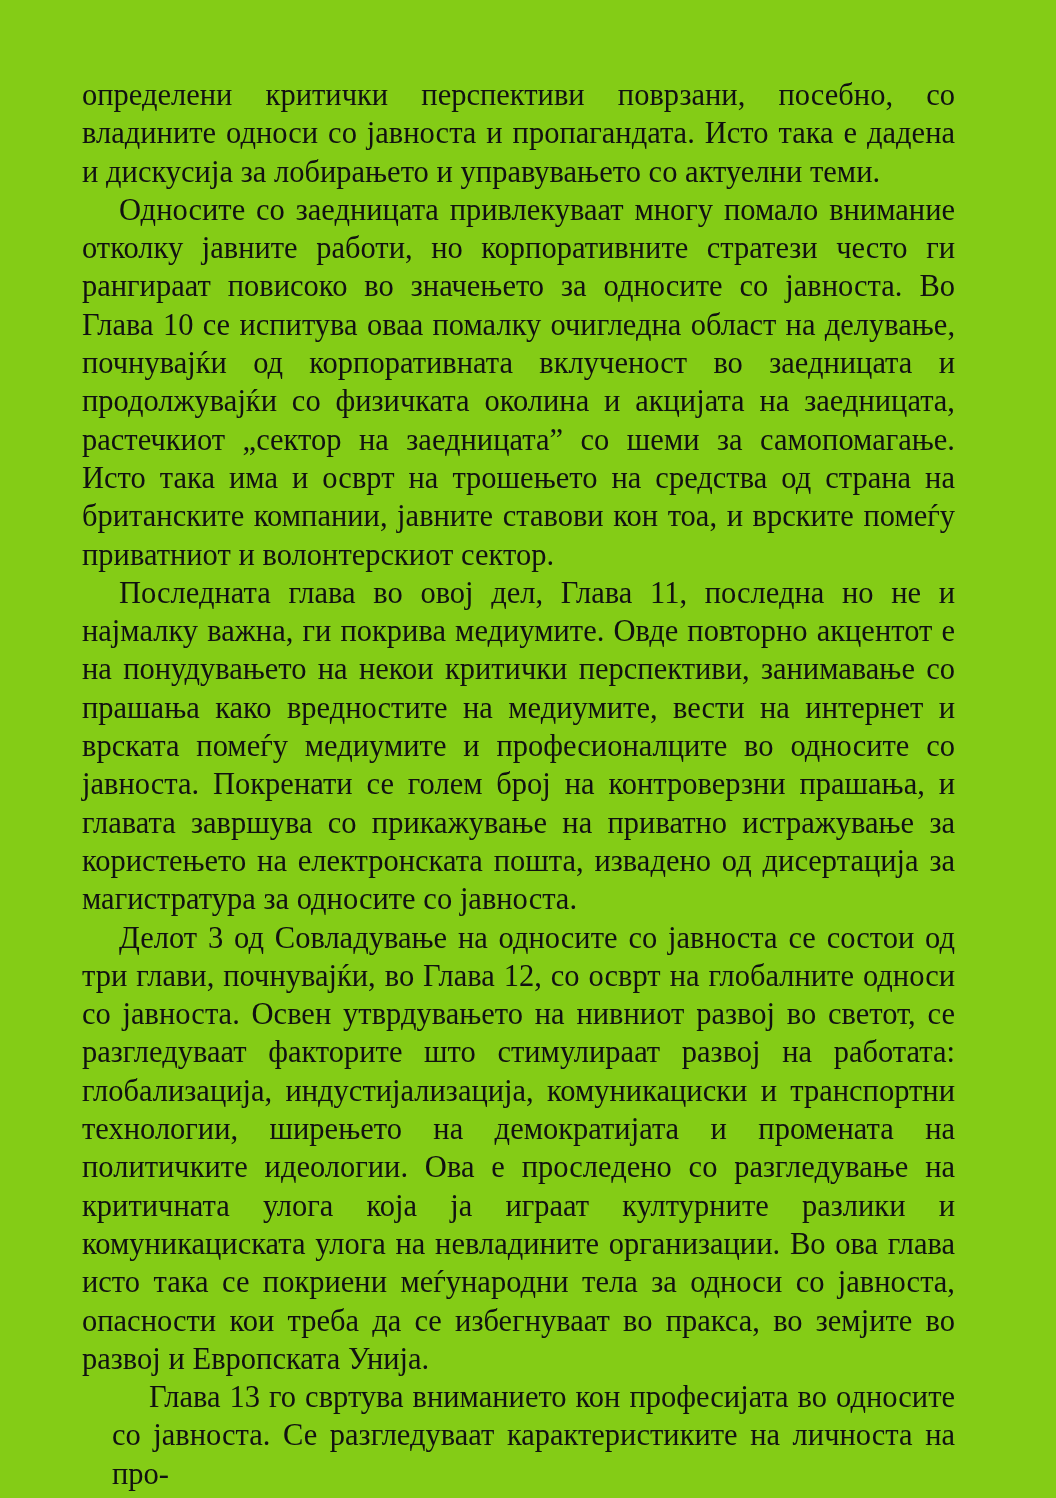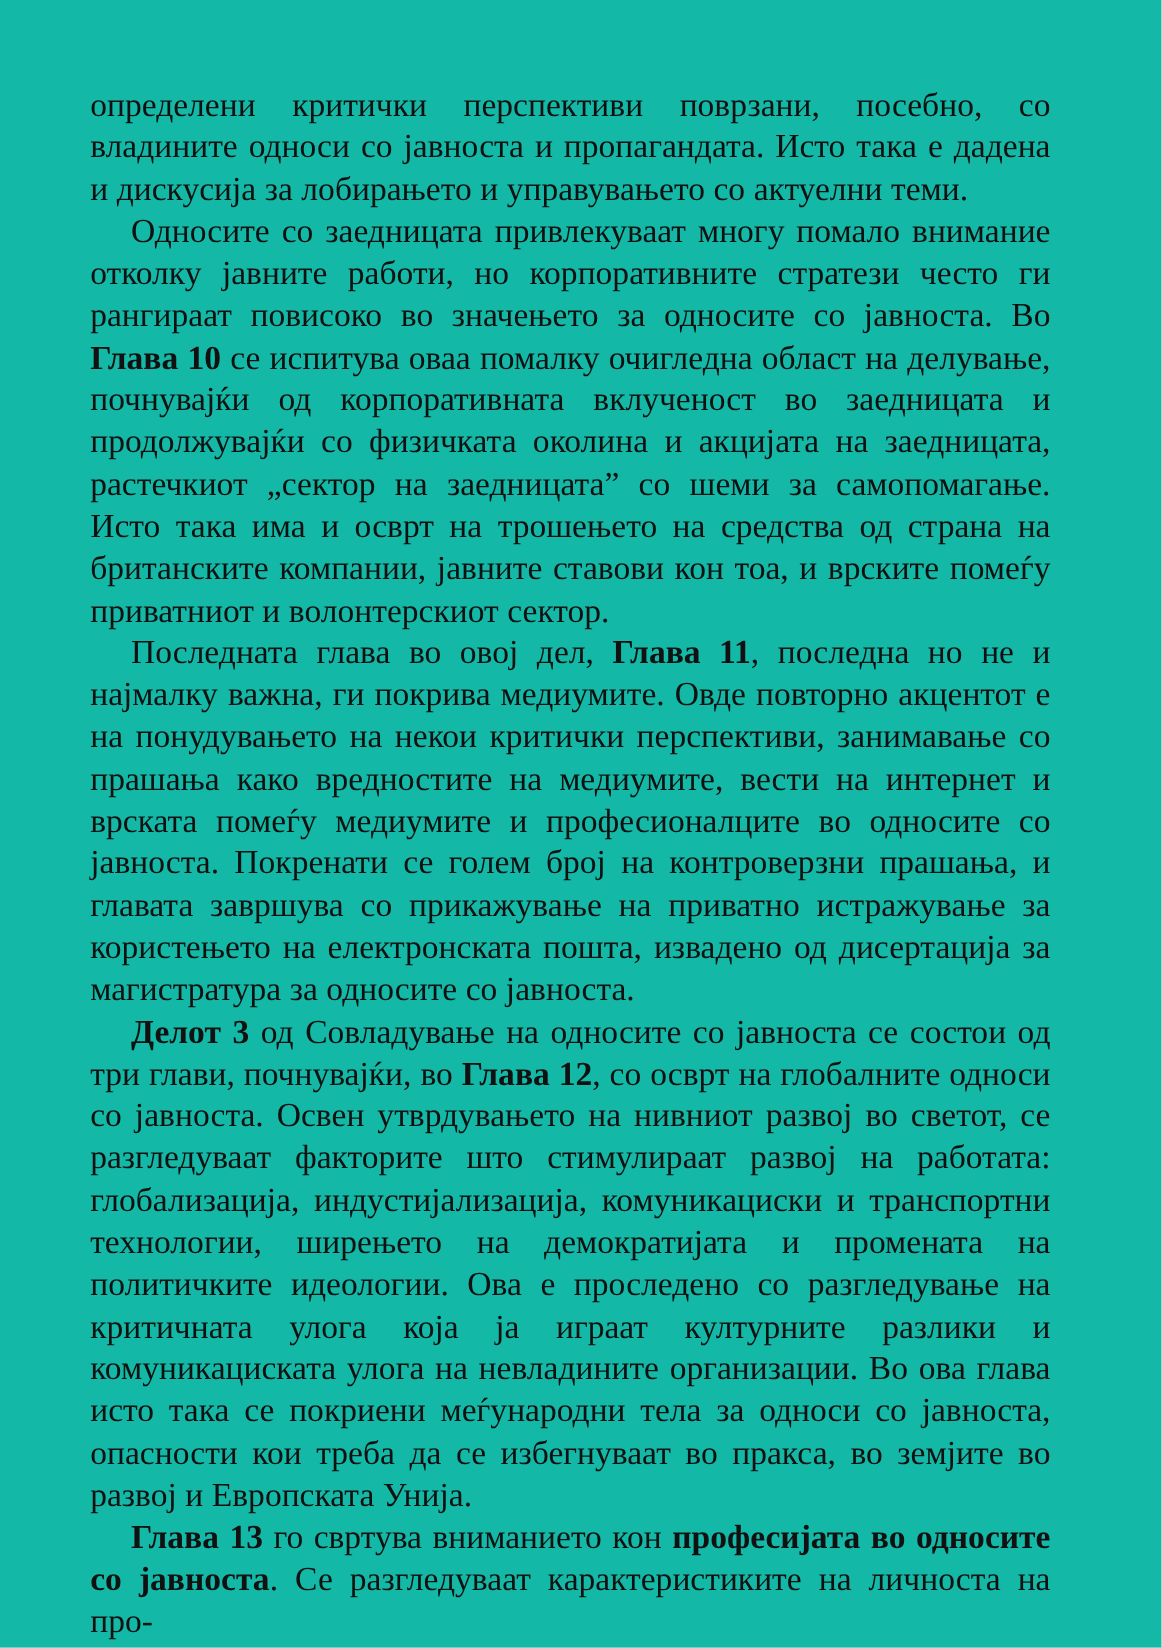--- a/index.html
+++ b/index.html
@@ -12,21 +12,21 @@
     height: 1498px;
     overflow: hidden;
     font-family: "Liberation Serif", "DejaVu Serif", serif;
     color: #111111;
     -webkit-font-smoothing: antialiased;
   }
   .page {
     position: relative;
     width: 1056px;
     height: 1498px;
-    background: #14b8a6;
+    background: #84cc16;
     box-sizing: border-box;
   }
   .textblock {
     position: absolute;
     left: 82px;
     top: 76px;
     width: 873px;
   }
   p.para {
     margin: 0;
@@ -35,24 +35,24 @@
     text-justify: inter-word;
     font-size: 30.5px;
     line-height: 38.3px;
     text-indent: 37px;
     hyphens: none;
     word-spacing: 0.1px;
   }
   p.para.first {
     text-indent: 0;
   }
-  .b { font-weight: bold; }
+  .b { font-weight: normal; }
   .i { }
   
-  p.para:last-child { text-align: justify; }
+  p.para:last-child { text-align: justify; margin-left: 30px; }
 </style>
 </head>
 <body>
 
 <div class="page">
   <div class="textblock" id="textblock">
 
   <p class="para first"><span>определени критички перспективи поврзани, посебно, со владините односи со јавноста и пропагандата. Исто така е дадена и дискусија за лобирањето и управувањето со актуелни теми.</span></p>
       <p class="para"><span class="i">Односите со заедницата</span><span> привлекуваат многу помало внимание отколку јавните работи, но корпоративните стратези често ги рангираат повисоко во значењето за односите со јавноста. Во </span><span class="b">Глава 10</span><span> се испитува оваа помалку очигледна област на делување, почнувајќи од корпоративната вклученост во заедницата и продолжувајќи со физичката околина и акцијата на заедницата, растечкиот „сектор на заедницата” со шеми за самопомагање. Исто така има и осврт на трошењето на средства од страна на британските компании, јавните ставови кон тоа, и врските помеѓу приватниот и волонтерскиот сектор.</span></p>
       <p class="para"><span>Последната глава во овој дел, </span><span class="b">Глава 11</span><span>, последна но не и најмалку важна, ги покрива </span><span class="i">медиумите</span><span>. Овде повторно акцентот е на понудувањето на некои критички перспективи, занимавање со прашања како вредностите на медиумите, вести на интернет и врската помеѓу медиумите и професионалците во односите со јавноста. Покренати се голем број на контроверзни прашања, и главата завршува со прикажување на приватно истражување за користењето на електронската пошта, извадено од дисертација за магистратура за односите со јавноста.</span></p>

